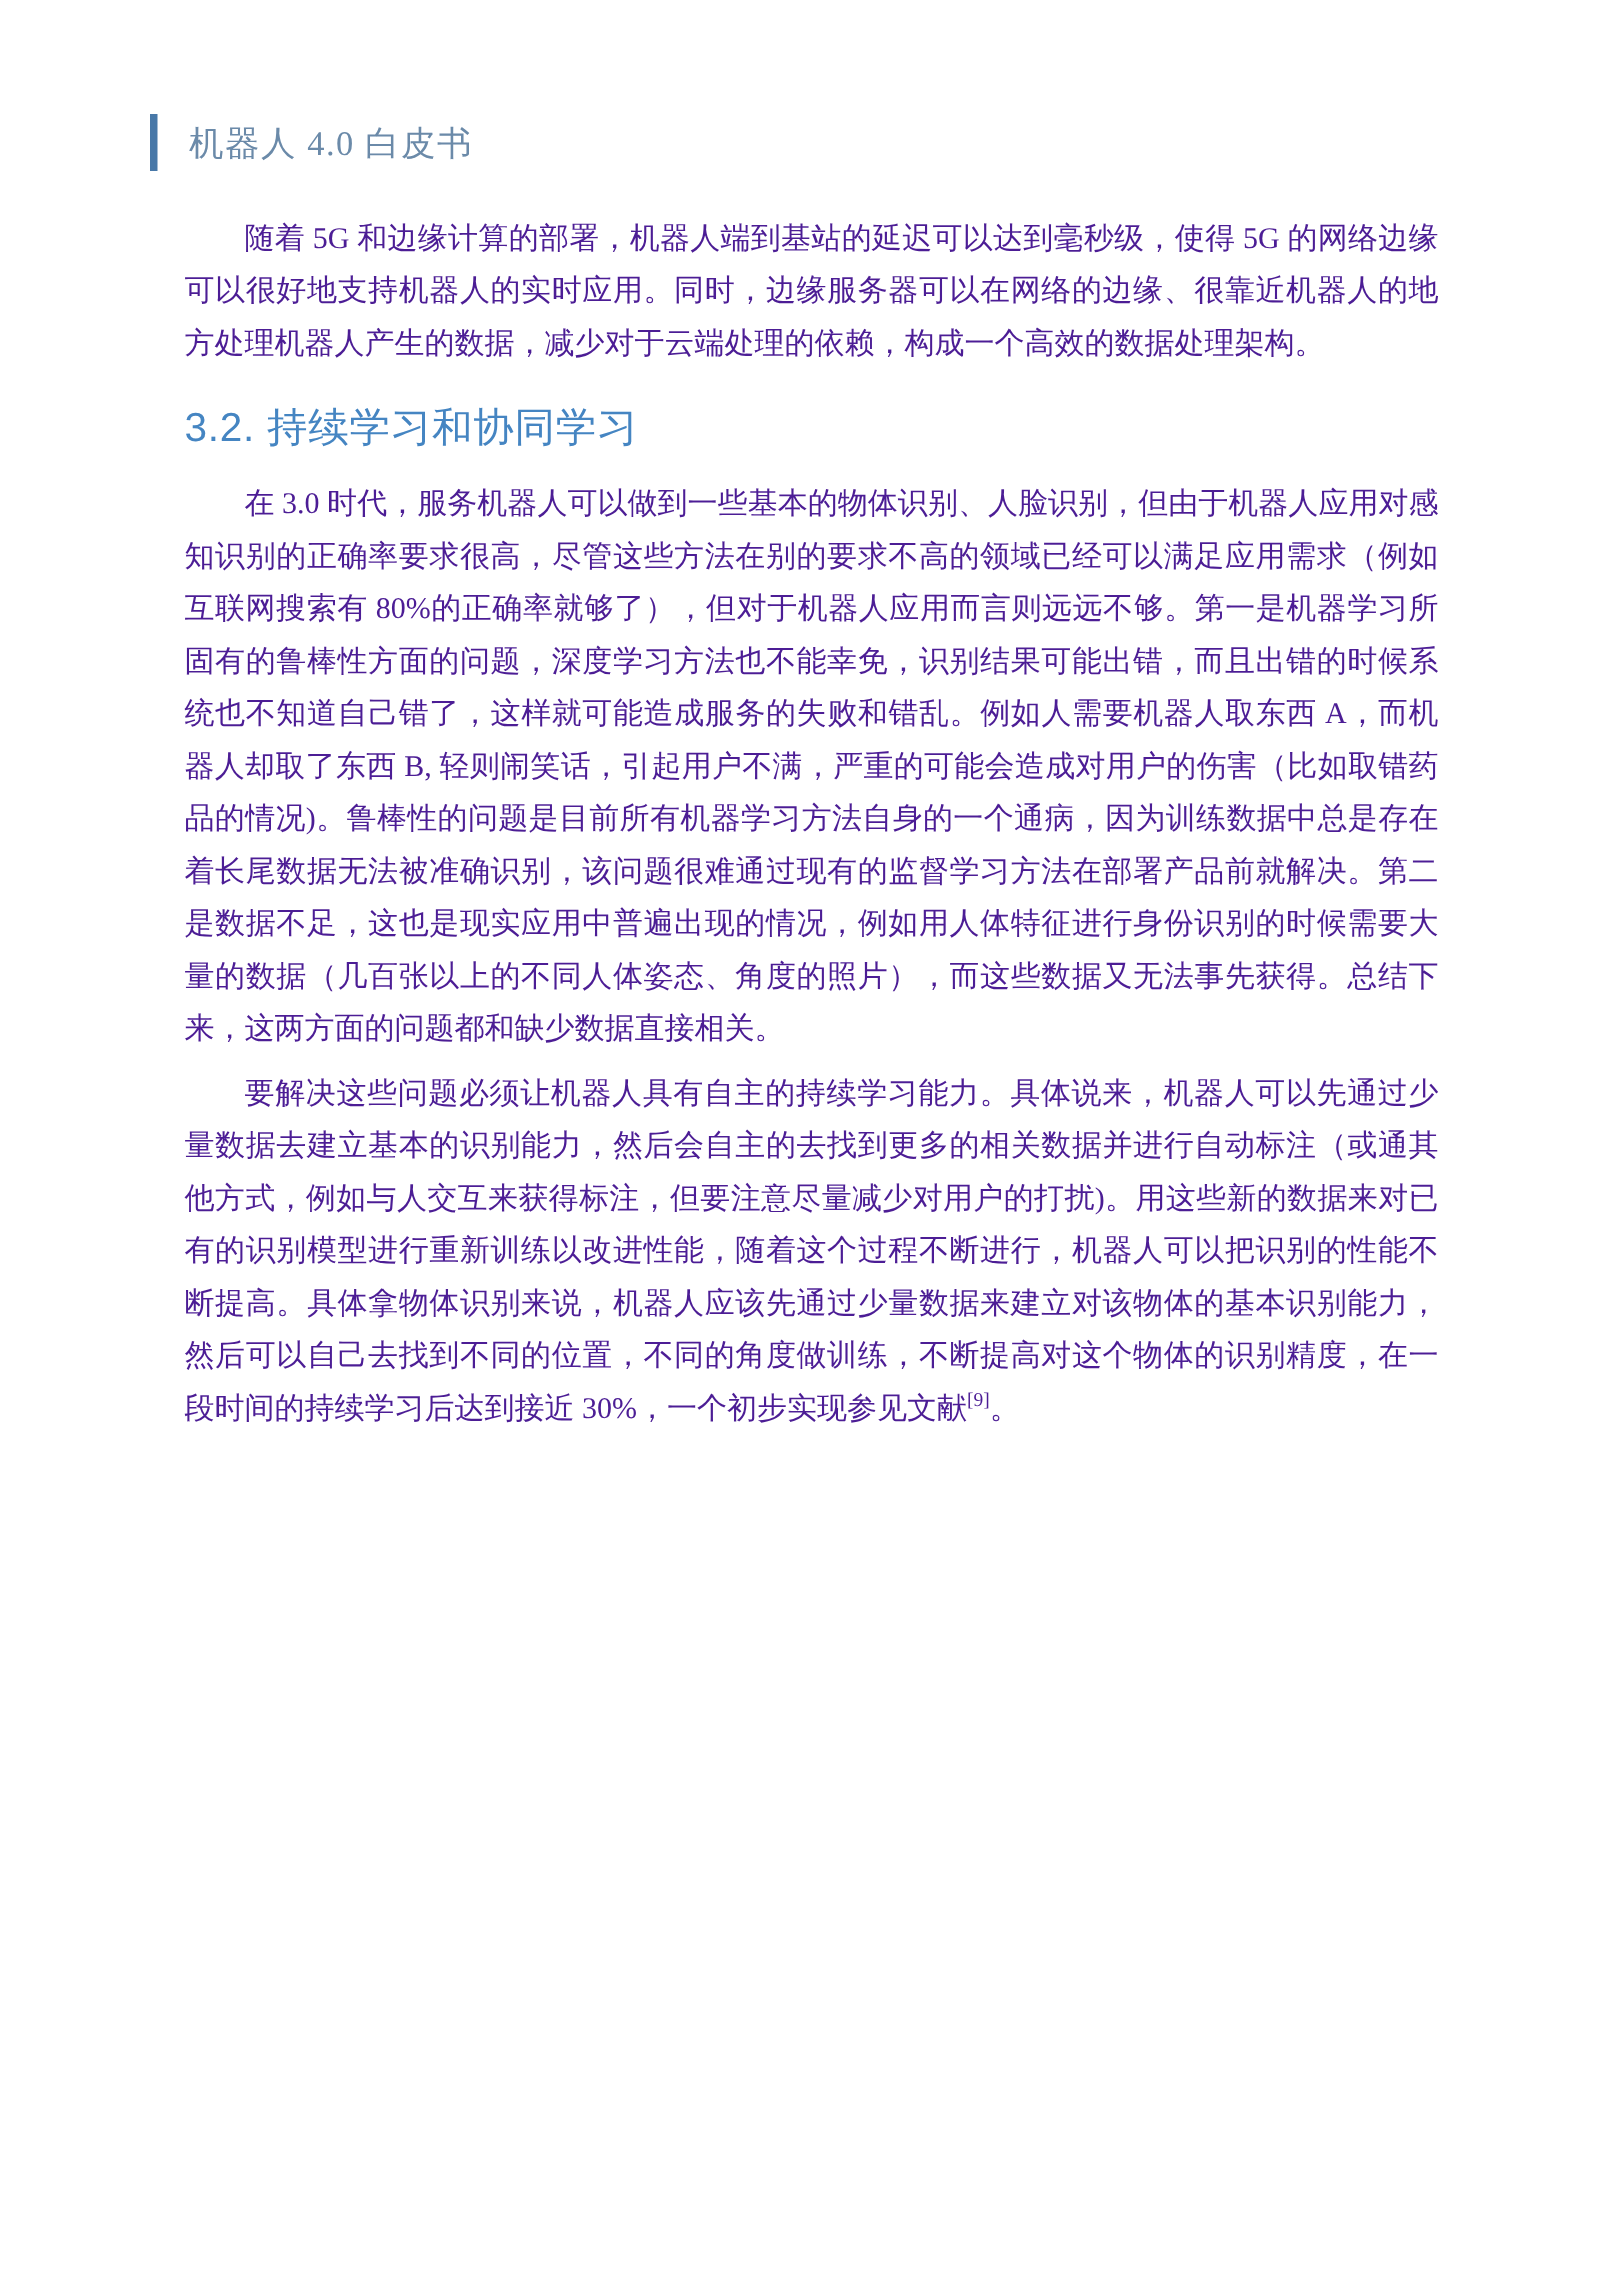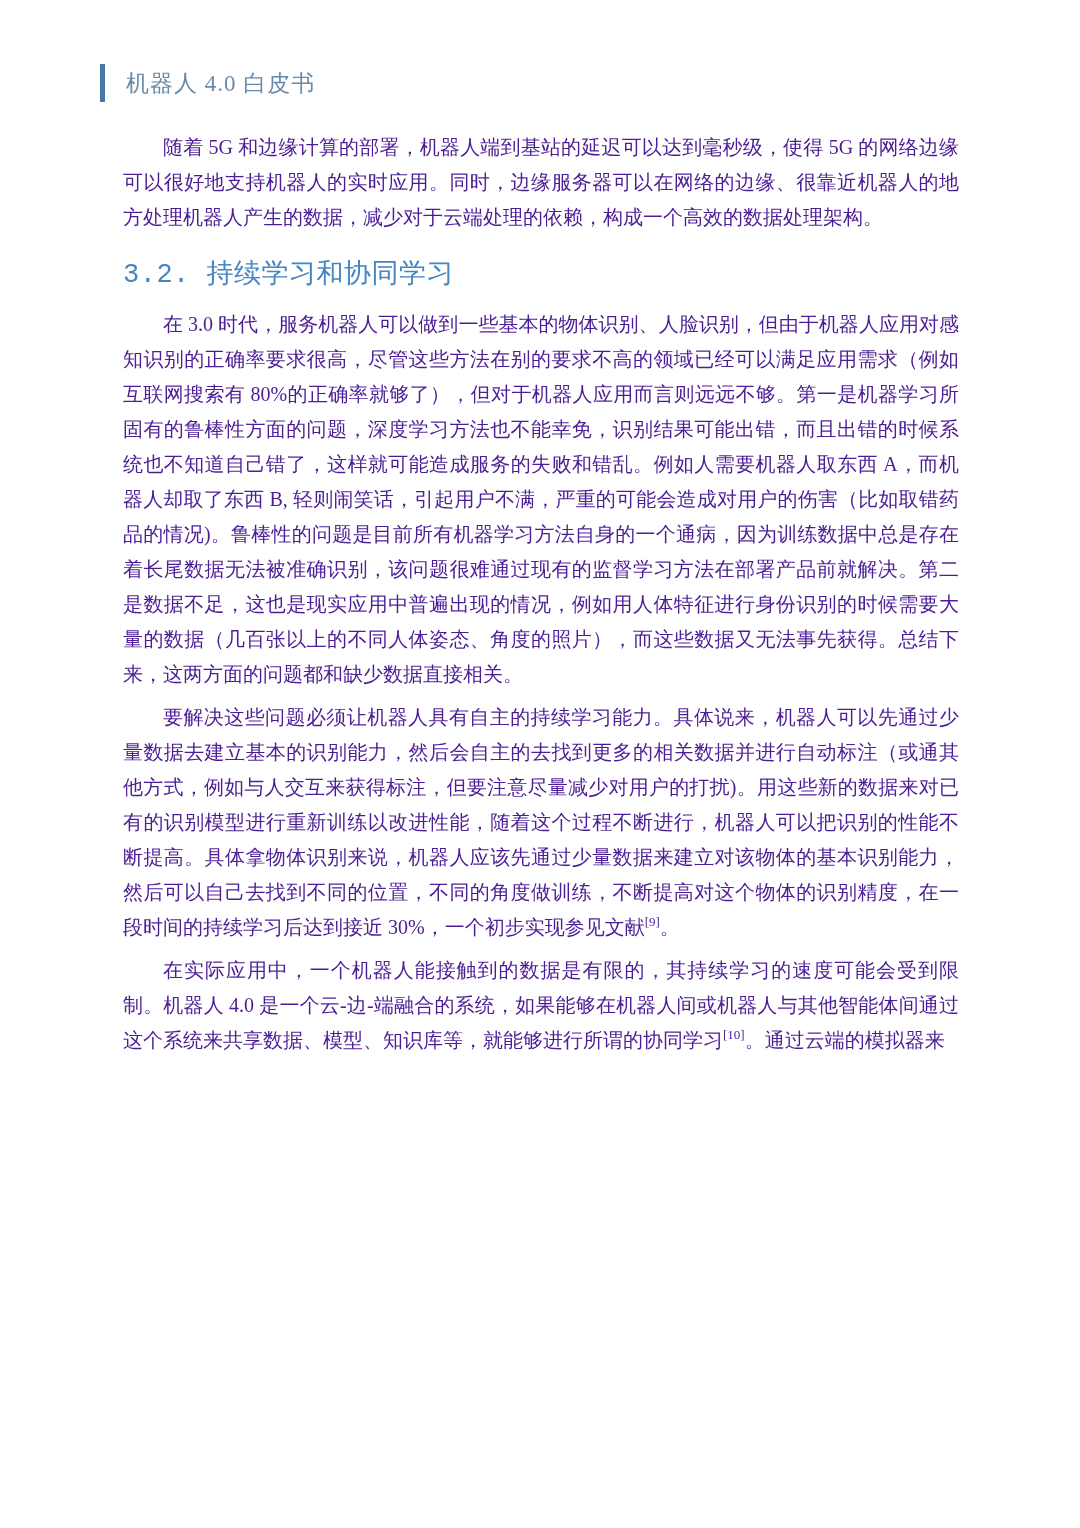--- a/index.html
+++ b/index.html
@@ -1,21 +1,21 @@
 <!DOCTYPE html>
 <html><head>
 <meta charset="utf-8">
 <style>
   * { box-sizing: border-box; margin: 0; padding: 0; }
   html, body { background: #ffffff; }
   .page {
     position: relative;
     width: 1080px;
     height: 1088px;
-    margin: 4px auto;
+    margin: 16px auto;
     background: #ffffff;
     overflow: hidden;
     font-family: "Liberation Serif", "DejaVu Serif", serif;
   }
   .page-header {
     position: absolute;
     left: 100px;
     top: 60px;
     display: flex;
     align-items: center;
@@ -47,21 +47,21 @@
     text-align-last: left;
     text-indent: 2em;
     margin-bottom: 8px;
   }
   .body-para sup {
     font-size: 13px;
     line-height: 0;
     vertical-align: super;
   }
   .section-heading {
-    font-family: Liberation Mono, monospace;
+    font-family: Liberation Sans, sans-serif;
     font-weight: normal;
     color: #4585c2;
     font-size: 27px;
     margin: 20px 0 16px 0;
     letter-spacing: 0.5px;
   }
   .page-footer {
     position: absolute;
     left: 0;
     top: 1398px;
@@ -87,21 +87,20 @@
   <div class="content">
     <div id="paras-top">
         <p class="body-para"><span>随着 5G 和边缘计算的部署，机器人端到基站的延迟可以达到毫秒级，使得 5G 的网络边缘可以很好地支持机器人的实时应用。同时，边缘服务器可以在网络的边缘、很靠近机器人的地方处理机器人产生的数据，减少对于云端处理的依赖，构成一个高效的数据处理架构。</span></p>
       </div>
 
     <h2 class="section-heading" style="color: rgb(69, 133, 194);">3.2. 持续学习和协同学习</h2>
 
     <div id="paras-bottom">
         <p class="body-para"><span>在 3.0 时代，服务机器人可以做到一些基本的物体识别、人脸识别，但由于机器人应用对感知识别的正确率要求很高，尽管这些方法在别的要求不高的领域已经可以满足应用需求（例如互联网搜索有 80%的正确率就够了），但对于机器人应用而言则远远不够。第一是机器学习所固有的鲁棒性方面的问题，深度学习方法也不能幸免，识别结果可能出错，而且出错的时候系统也不知道自己错了，这样就可能造成服务的失败和错乱。例如人需要机器人取东西 A，而机器人却取了东西 B, 轻则闹笑话，引起用户不满，严重的可能会造成对用户的伤害（比如取错药品的情况)。鲁棒性的问题是目前所有机器学习方法自身的一个通病，因为训练数据中总是存在着长尾数据无法被准确识别，该问题很难通过现有的监督学习方法在部署产品前就解决。第二是数据不足，这也是现实应用中普遍出现的情况，例如用人体特征进行身份识别的时候需要大量的数据（几百张以上的不同人体姿态、角度的照片），而这些数据又无法事先获得。总结下来，这两方面的问题都和缺少数据直接相关。</span></p>
         <p class="body-para"><span>要解决这些问题必须让机器人具有自主的持续学习能力。具体说来，机器人可以先通过少量数据去建立基本的识别能力，然后会自主的去找到更多的相关数据并进行自动标注（或通其他方式，例如与人交互来获得标注，但要注意尽量减少对用户的打扰)。用这些新的数据来对已有的识别模型进行重新训练以改进性能，随着这个过程不断进行，机器人可以把识别的性能不断提高。具体拿物体识别来说，机器人应该先通过少量数据来建立对该物体的基本识别能力，然后可以自己去找到不同的位置，不同的角度做训练，不断提高对这个物体的识别精度，在一段时间的持续学习后达到接近 30%，一个初步实现参见文献</span><sup>[9]</sup><span>。</span></p>
-        <p class="body-para"><span>在实际应用中，一个机器人能接触到的数据是有限的，其持续学习的速度可能会受到限制。机器人 4.0 是一个云-边-端融合的系统，如果能够在机器人间或机器人与其他智能体间通过这个系统来共享数据、模型、知识库等，就能够进行所谓的协同学习</span><sup>[10]</sup><span>。通过云端的模拟器来</span></p>
       </div>
   </div>
 
   <div class="page-footer">
     <span class="page-number">9</span>
   </div>
 
 </div>
 
 </body></html>

